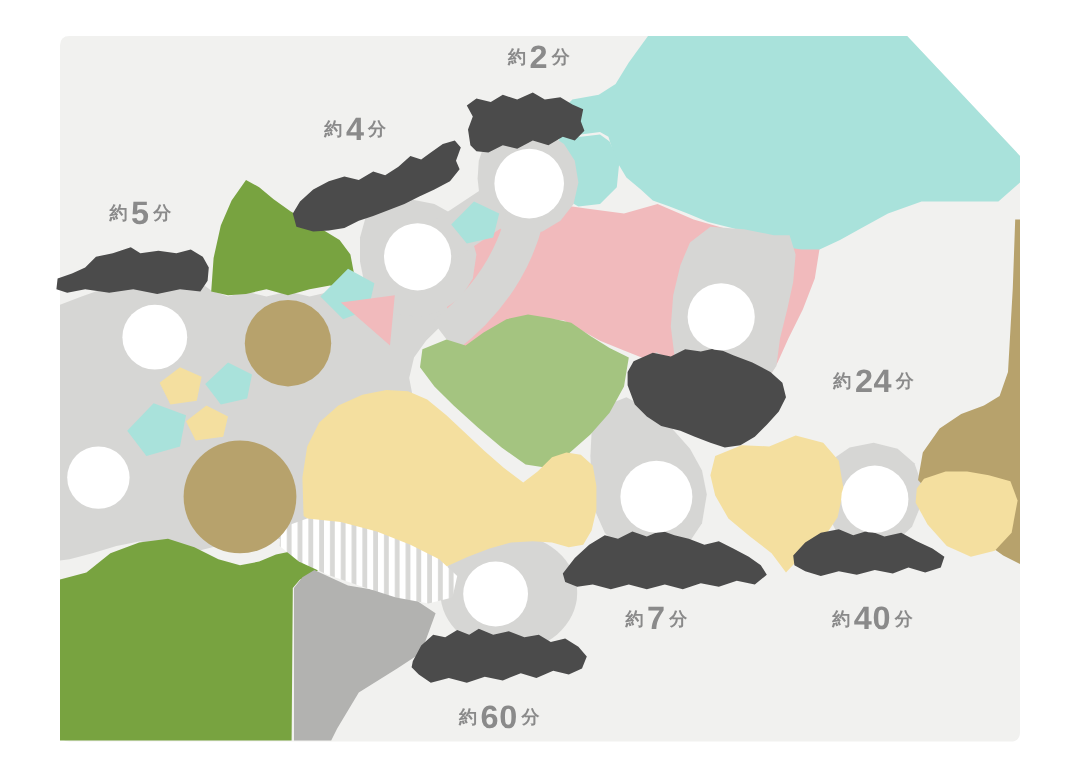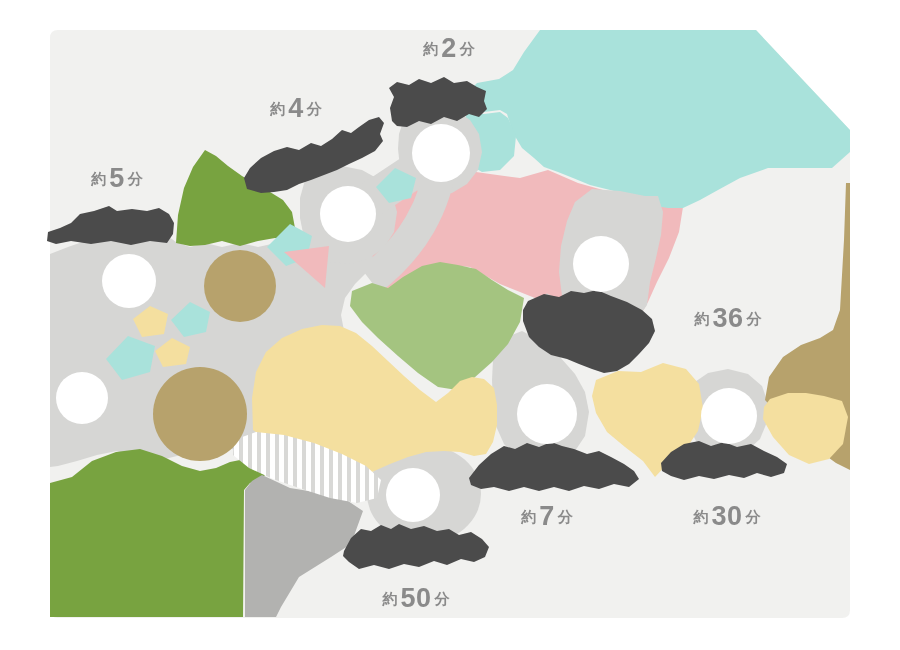--- a/index.html
+++ b/index.html
@@ -114,32 +114,32 @@
       <span class="num">4</span>
       <span class="unit">分</span>
 </div>
 <div class="time-label pos-l15">
   <span class="yaku">約</span>
       <span class="num">2</span>
       <span class="unit">分</span>
 </div>
 <div class="time-label pos-l21">
   <span class="yaku">約</span>
-      <span class="num">36</span>
+      <span class="num">24</span>
       <span class="unit">分</span>
 </div>
 <div class="time-label pos-l7">
   <span class="yaku">約</span>
       <span class="num">7</span>
       <span class="unit">分</span>
 </div>
 <div class="time-label pos-l20">
   <span class="yaku">約</span>
-      <span class="num">30</span>
+      <span class="num">40</span>
       <span class="unit">分</span>
 </div>
 <div class="time-label pos-l30">
   <span class="yaku">約</span>
-      <span class="num">50</span>
+      <span class="num">60</span>
       <span class="unit">分</span>
 </div>
 
 </div>
 
 </body></html>

